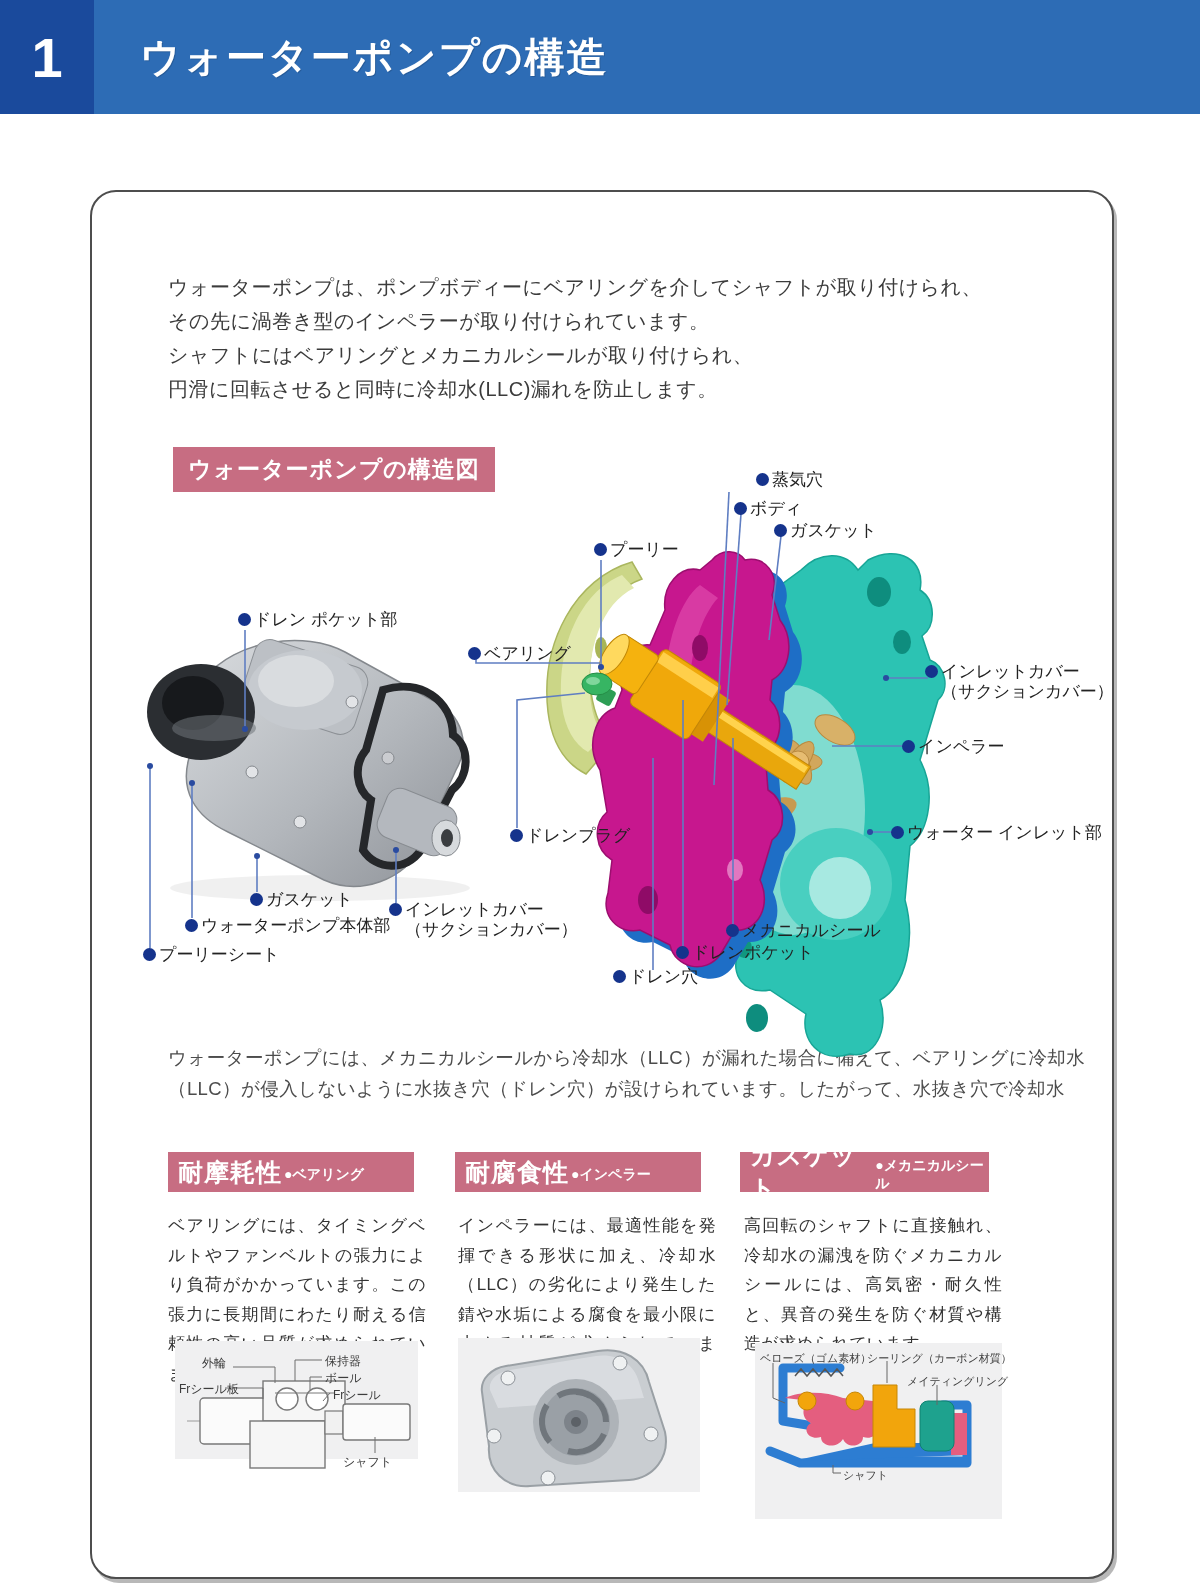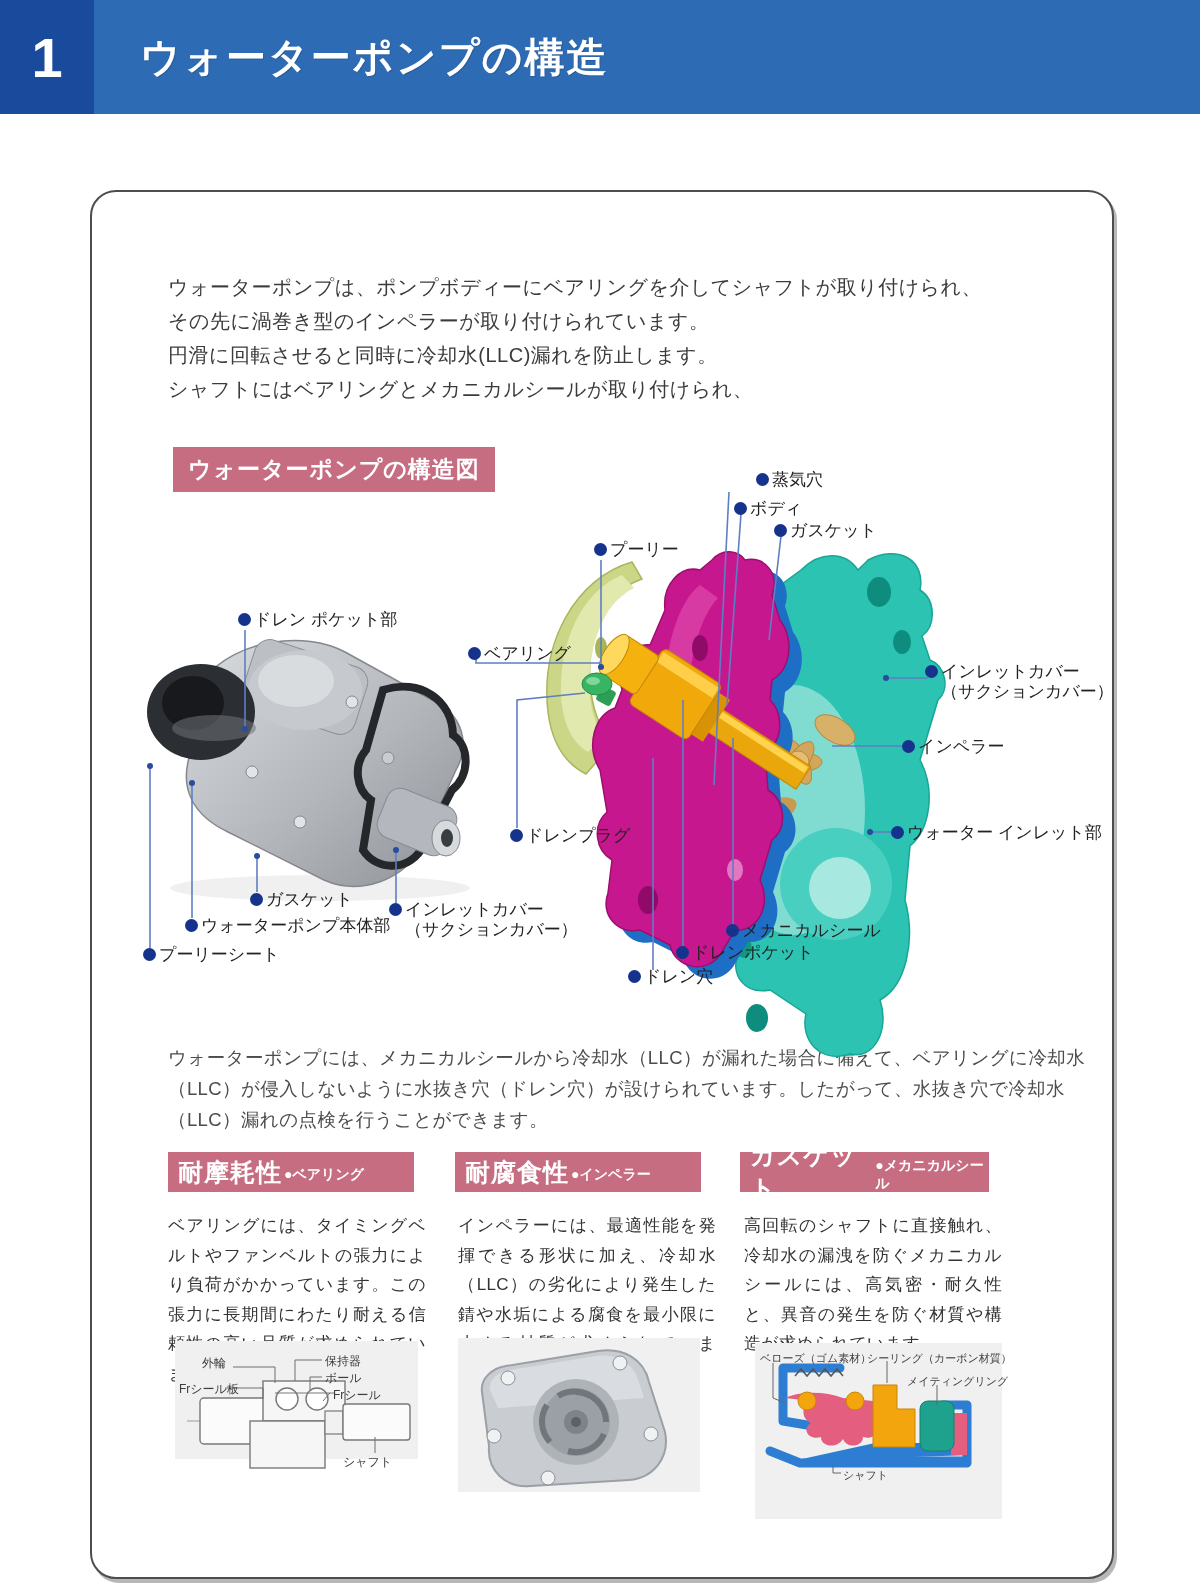--- a/index.html
+++ b/index.html
@@ -66,22 +66,22 @@
   <div class="header-bar">
     <div class="header-num">1</div>
     <div class="header-title">ウォーターポンプの構造</div>
   </div>
 
   <div class="main-box"></div>
 
   <div class="intro">
     <div>ウォーターポンプは、ポンプボディーにベアリングを介してシャフトが取り付けられ、</div>
     <div>その先に渦巻き型のインペラーが取り付けられています。</div>
+    <div>シャフトにはベアリングとメカニカルシールが取り付けられ、</div>
     <div>円滑に回転させると同時に冷却水(LLC)漏れを防止します。</div>
-    <div>シャフトにはベアリングとメカニカルシールが取り付けられ、</div>
   </div>
 
   <div class="fig-title">ウォーターポンプの構造図</div>
 
   <svg class="art" width="1200" height="1595" viewBox="0 0 1200 1595">
     <defs>
       <linearGradient id="gmetal" x1="0" y1="0" x2="1" y2="1">
         <stop offset="0" stop-color="#d9dcdf"></stop>
           <stop offset="0.55" stop-color="#b3b7bc"></stop>
           <stop offset="1" stop-color="#8e9298"></stop>
@@ -210,34 +210,33 @@
   <div class="callout" style="left:238px;top:610px;"><span class="dot"></span><span>ドレン ポケット部</span></div>
   <div class="callout" style="left:468px;top:644px;"><span class="dot"></span><span>ベアリング</span></div>
   <div class="callout" style="left:925px;top:662px;">
     <div><span class="dot"></span><span>インレットカバー</span></div>
     <div class="l2">（サクションカバー）</div>
   </div>
   <div class="callout" style="left:902px;top:737px;"><span class="dot"></span><span>インペラー</span></div>
   <div class="callout" style="left:891px;top:823px;"><span class="dot"></span><span>ウォーター インレット部</span></div>
   <div class="callout" style="left:726px;top:921px;"><span class="dot"></span><span>メカニカルシール</span></div>
   <div class="callout" style="left:676px;top:943px;"><span class="dot"></span><span>ドレンポケット</span></div>
-  <div class="callout" style="left:628px;top:967px;"><span class="dot"></span><span>ドレン穴</span></div>
+  <div class="callout" style="left:613px;top:967px;"><span class="dot"></span><span>ドレン穴</span></div>
   <div class="callout" style="left:510px;top:826px;"><span class="dot"></span><span>ドレンプラグ</span></div>
   <div class="callout" style="left:250px;top:890px;"><span class="dot"></span><span>ガスケット</span></div>
   <div class="callout" style="left:185px;top:916px;text-align:right;"><span class="dot"></span><span>ウォーターポンプ本体部</span></div>
   <div class="callout" style="left:143px;top:945px;"><span class="dot"></span><span>プーリーシート</span></div>
   <div class="callout" style="left:389px;top:900px;">
     <div><span class="dot"></span><span>インレットカバー</span></div>
     <div class="l2">（サクションカバー）</div>
   </div>
 
   <div class="note">
     <div>ウォーターポンプには、メカニカルシールから冷却水（LLC）が漏れた場合に備えて、ベアリングに冷却水</div>
     <div>（LLC）が侵入しないように水抜き穴（ドレン穴）が設けられています。したがって、水抜き穴で冷却水</div>
-    <div>（LLC）漏れの点検を行うことができます。</div>
   </div>
 
   <div class="sec-head" style="left:455px;width:246px;">
     <span class="t">耐腐食性</span>
     <span class="s">●インペラー</span>
   </div>
   <div class="sec-head" style="left:168px;width:246px;">
     <span class="t">耐摩耗性</span>
     <span class="s">●ベアリング</span>
   </div>

